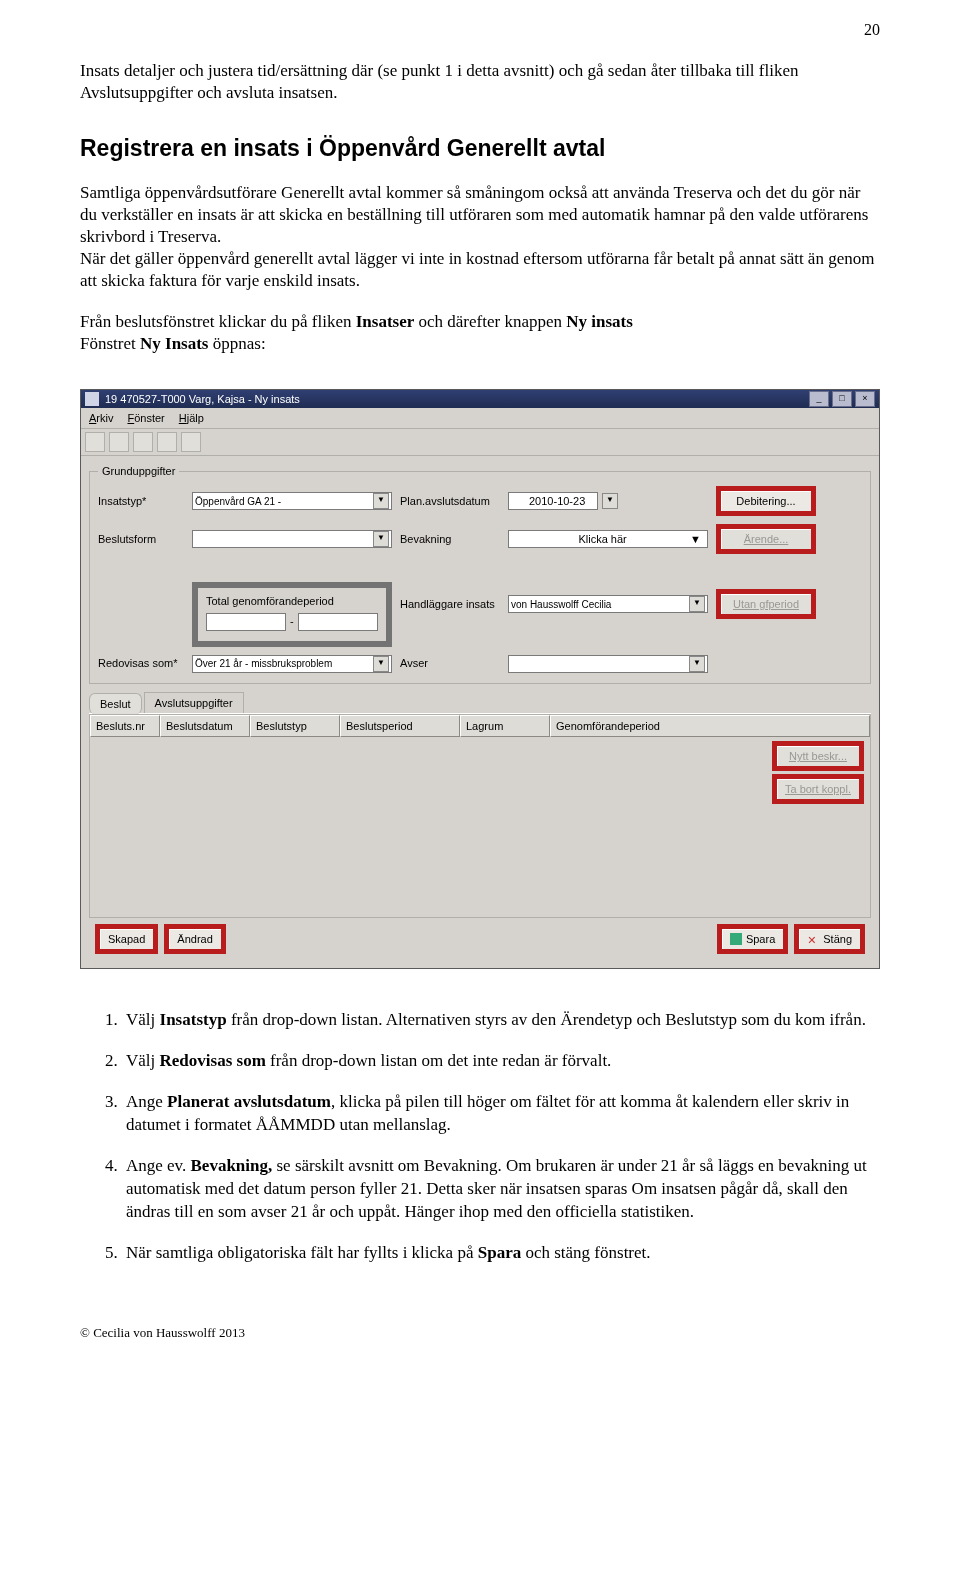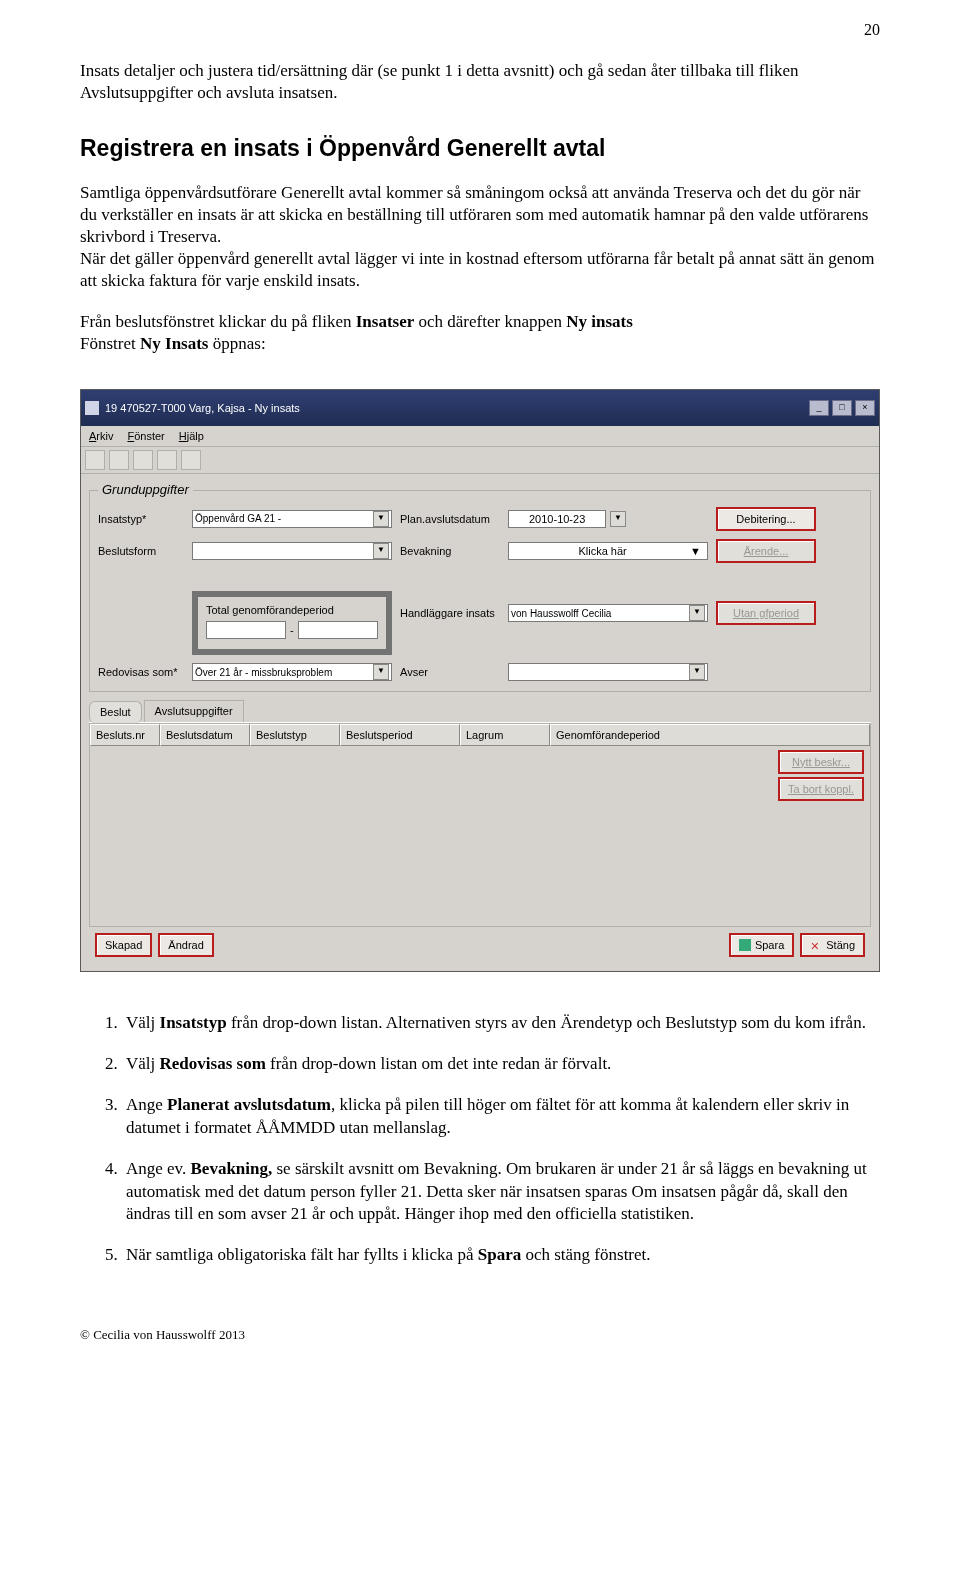--- a/index.html
+++ b/index.html
@@ -37,21 +37,21 @@
     margin: 6px 0 40px 0;
     font-family: Tahoma, Arial, sans-serif;
     font-size: 11px;
     color: #000;
     user-select: none;
     border: 1px solid #5a5a5a;
   }
   .titlebar {
     background: linear-gradient(#2f3f72, #1f2c52);
     color: #fff;
-    height: 36px;
+    height: 18px;
     display: flex;
     align-items: center;
     padding: 0 4px;
   }
   .titlebar .t-left { flex: 1; display:flex; align-items:center; gap:6px;}
   .titlebar .winicon {
     width: 14px; height: 14px;
     background: #cfd4e6;
     display:inline-block;
   }
@@ -88,23 +88,22 @@
   .formarea {
     background: #d6d3ce;
     padding: 8px;
   }
   fieldset.group {
     border: 1px solid #b0afa9;
     margin: 0 0 8px;
     padding: 8px 8px 10px;
   }
   fieldset.group legend {
-    font-size: 13px;
+    font-size: 11px;
     padding: 0 4px;
-    font-style: italic;
   }
   .grid {
     display: grid;
     grid-template-columns: 86px 200px 100px 200px 100px;
     row-gap: 8px;
     column-gap: 8px;
     align-items: center;
   }
   .lbl { font-size: 11px; }
   .combo {
@@ -132,40 +131,40 @@
     box-sizing:border-box;
     padding:0 3px;
     font-size:11px;
     line-height:16px;
   }
   .datebox {
     display:flex;
     align-items:center;
     gap:4px;
   }
-  .datebox .whitebox { width: 98px; padding-left: 20px; }
+  .datebox .whitebox { width: 90px; padding-left: 20px; }
   .click-here {
     background:#fff;
     border:1px solid #7a7a7a;
     height:18px;
     box-sizing:border-box;
     display:flex;
     align-items:center;
     padding:0 6px;
     font-size:11px;
   }
   .click-here span { flex:1; text-align:center; }
   .sidebtns {
     display:flex;
     flex-direction:column;
     gap:4px;
   }
   .winbtn {
     height:20px;
-    border:2px solid #b91c1c;
+    border:5px solid #b91c1c;
     background:#ece9e4;
     padding:0 8px;
     font-size:11px;
     display:flex;
     align-items:center;
     justify-content:center;
     box-shadow: inset 1px 1px 0 #fff;
     white-space: nowrap;
   }
   .winbtn.disabled { color:#9a9893; background:#e1dfda;text-decoration:underline; }

